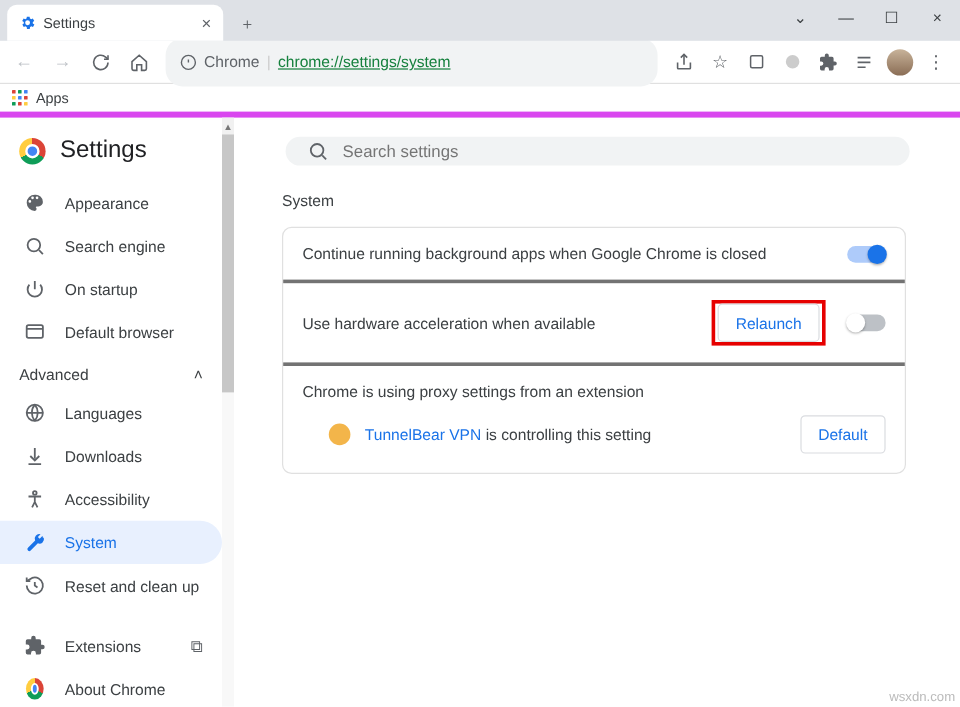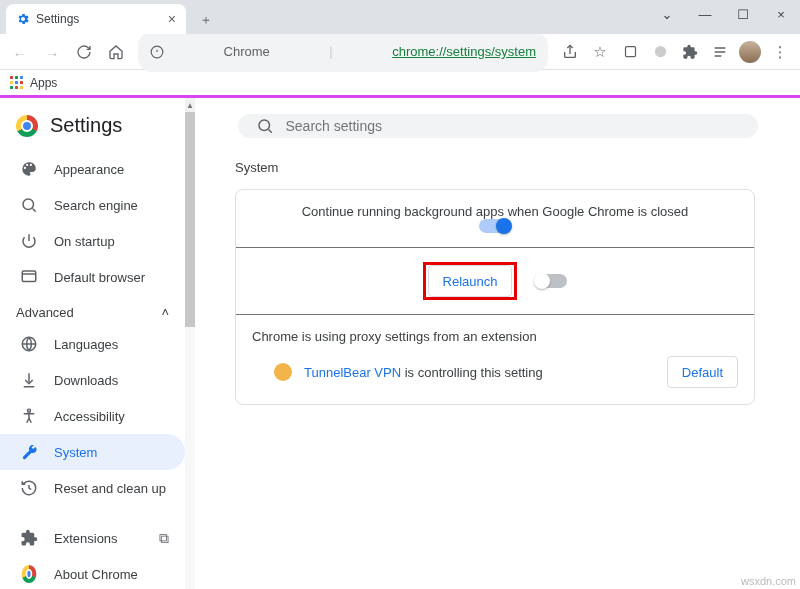--- a/index.html
+++ b/index.html
@@ -9,25 +9,25 @@
   .tab { background: #fff; height: 30px; margin-left: 6px; border-radius: 8px 8px 0 0; display: flex; align-items: center; padding: 0 10px; gap: 6px; min-width: 180px; position: relative; }
   .tab-icon { width: 14px; height: 14px; color: #1a73e8; }
   .tab-title { font-size: 12px; color: #3c4043; flex: 1; }
   .tab-close { color:#5f6368; font-size:14px; line-height:1; cursor:pointer; }
   .new-tab { width: 28px; height: 28px; display:flex; align-items:center; justify-content:center; color:#5f6368; margin-left:6px; cursor:pointer; }
   .win-controls { position:absolute; right:0; top:0; display:flex; }
   .win-btn { width:38px; height:28px; display:flex; align-items:center; justify-content:center; color:#3c4043; font-size:13px; cursor:pointer; }
   .toolbar { height: 36px; background:#fff; border-bottom:1px solid #e0e0e0; display:flex; align-items:center; padding:0 6px; gap:4px; }
   .tb-btn { width:28px; height:28px; border-radius:50%; display:flex; align-items:center; justify-content:center; color:#5f6368; cursor:pointer; font-size:15px; }
   .tb-btn.disabled { color:#bdc1c6; }
-  .omnibox { flex:1; height:40px; background:#f1f3f4; border-radius:14px; display:flex; align-items:center; padding:0 12px; gap:6px; color:#5f6368; font-size:13px; margin:0 4px;justify-content:space-between; }
+  .omnibox { flex:1; height:40px; background:#f1f3f4; border-radius:14px; display:flex; align-items:center; padding:0 12px; gap:6px; color:#5f6368; font-size:13px; margin:0 4px; }
   .omnibox .seg-page { color:#15803d;text-decoration:underline; }
   .tb-icons-right { display:flex; gap:2px; align-items:center; }
   .avatar { width:22px; height:22px; border-radius:50%; background:linear-gradient(#c8b39a,#8a6d55); }
-  .bookmark-bar { height:28px; border-bottom:3px solid #d946ef; display:flex; align-items:center; padding:0 10px; gap:6px; }
+  .bookmark-bar { height:28px; border-bottom:5px solid #d946ef; display:flex; align-items:center; padding:0 10px; gap:6px; }
   .apps-icon { width:14px; height:14px; display:grid; grid-template-columns:repeat(3,1fr); grid-template-rows:repeat(3,1fr); gap:1px; }
   .apps-icon i { width:3px; height:3px; border-radius:0.5px; }
   .bm-label { font-size:12px; color:#3c4043; }
   
   .app { display:flex; height:calc(589px - 34px - 36px - 28px); }
   .sidebar-wrap { position:relative; width:195px; flex:none; }
   .sb-scroll { position:absolute; right:0; top:0; bottom:0; width:10px; display:flex; flex-direction:column; }
   .sb-scroll-up { height:14px; background:#f1f1f1; display:flex; align-items:center; justify-content:center; font-size:8px; color:#777; }
   .sb-scroll-track { flex:1; background:#f8f8f8; }
   .sb-scroll-thumb { width:10px; height:215px; background:#c7c7c7; }
@@ -43,21 +43,21 @@
   .sb-section { display:flex; justify-content:space-between; align-items:center; padding:10px 16px 6px 16px; font-size:13px; color:#3c4043; cursor:pointer; }
   .sb-ext { display:flex; align-items:center; justify-content:space-between; }
   .sb-ext .launch { color:#5f6368; font-size:14px; }
   
   .main { flex:1; padding:16px 40px 0 40px; overflow:auto; }
   .search-wrap { background:#f1f3f4; border-radius:20px; height:24px; display:flex; align-items:center; padding:0 18px; gap:12px; margin:0 auto 22px auto; max-width:520px; }
   .search-wrap .ic { color:#5f6368; }
   .search-input { border:none; background:transparent; outline:none; font-size:14px; flex:1; color:#3c4043; }
   .section-title { font-size:13px; color:#3c4043; margin-bottom:14px; }
   .card { border:1px solid #e0e0e0; border-radius:8px; background:#fff; max-width:520px; }
-  .row { display:flex; align-items:center; justify-content:flex-end; padding:14px 16px; border-bottom:1px solid #737373; font-size:13px; color:#3c4043;flex-direction:column; }
+  .row { display:flex; align-items:center; justify-content:space-between; padding:14px 16px; border-bottom:3px solid #737373; font-size:13px; color:#3c4043; }
   .row:last-child { border-bottom:none; }
   .row-sub { padding:14px 16px 4px 16px; font-size:13px; color:#3c4043; }
   .ext-row { display:flex; align-items:center; justify-content:space-between; padding:8px 16px 16px 16px; }
   .ext-info { display:flex; align-items:center; gap:12px; padding-left:22px; color:#3c4043; font-size:13px; }
   .ext-link { color:#1a73e8; }
   .btn-outline { border:1px solid #dadce0; border-radius:4px; background:#fff; color:#1a73e8; height:32px; padding:0 14px; font-size:13px; cursor:pointer; }
   .relaunch-box { border:3px solid #e60000; padding:0 2px; display:inline-block; }
   
   .toggle { width:32px; height:14px; border-radius:7px; background:#bdc1c6; position:relative; cursor:pointer; }
   .toggle::after { content:""; position:absolute; width:16px; height:16px; border-radius:50%; background:#fff; top:-1px; left:-1px; box-shadow:0 1px 2px rgba(0,0,0,.3); }
@@ -298,20 +298,21 @@
     </div>
 
     <div class="section-title">System</div>
 
     <div class="card">
       <div class="row">
         <span>Continue running background apps when Google Chrome is closed</span>
         <div class="toggle on"></div>
       </div>
       <div class="row">
+        <span>Use hardware acceleration when available</span>
         <div class="row-right">
           <span class="relaunch-box">
             <button class="btn-outline">Relaunch</button>
           </span>
           <div class="toggle"></div>
         </div>
       </div>
       <div>
         <div class="row-sub">Chrome is using proxy settings from an extension</div>
         <div class="ext-row">

